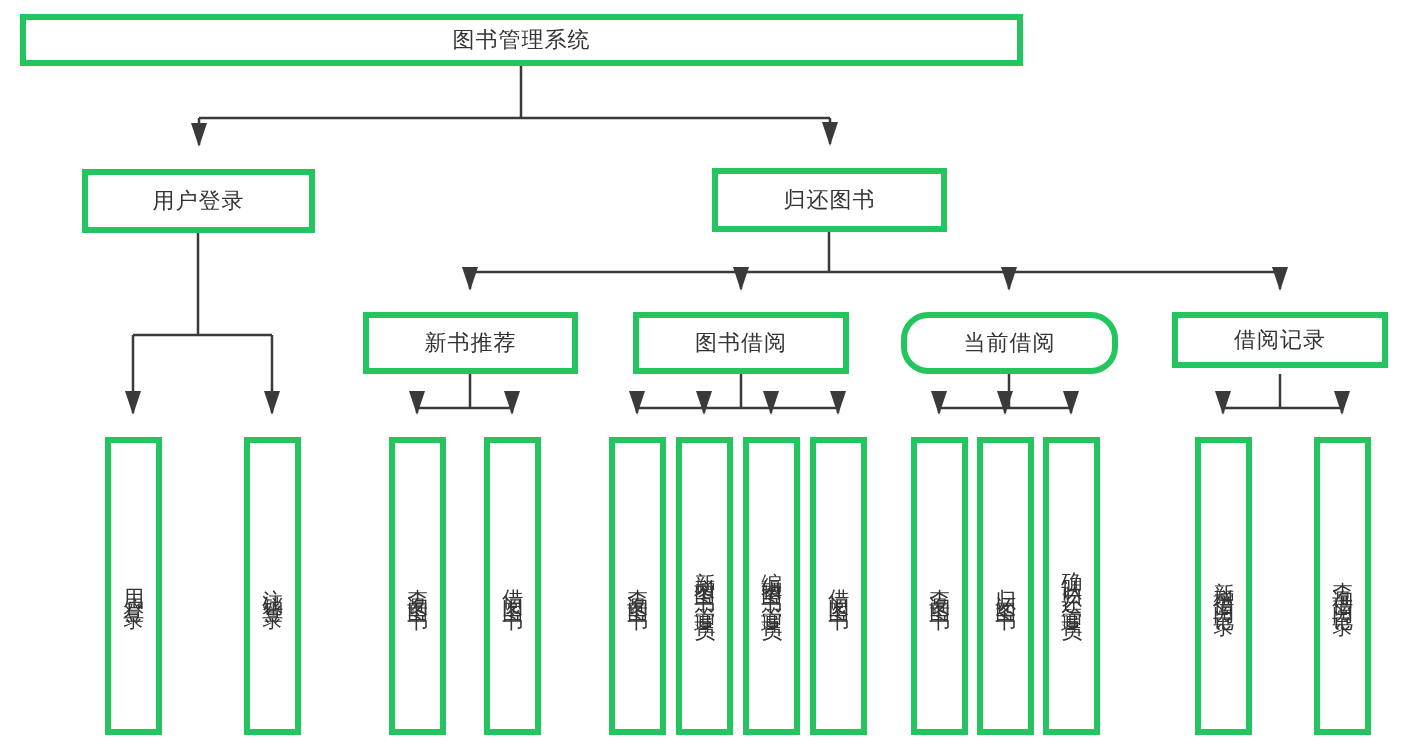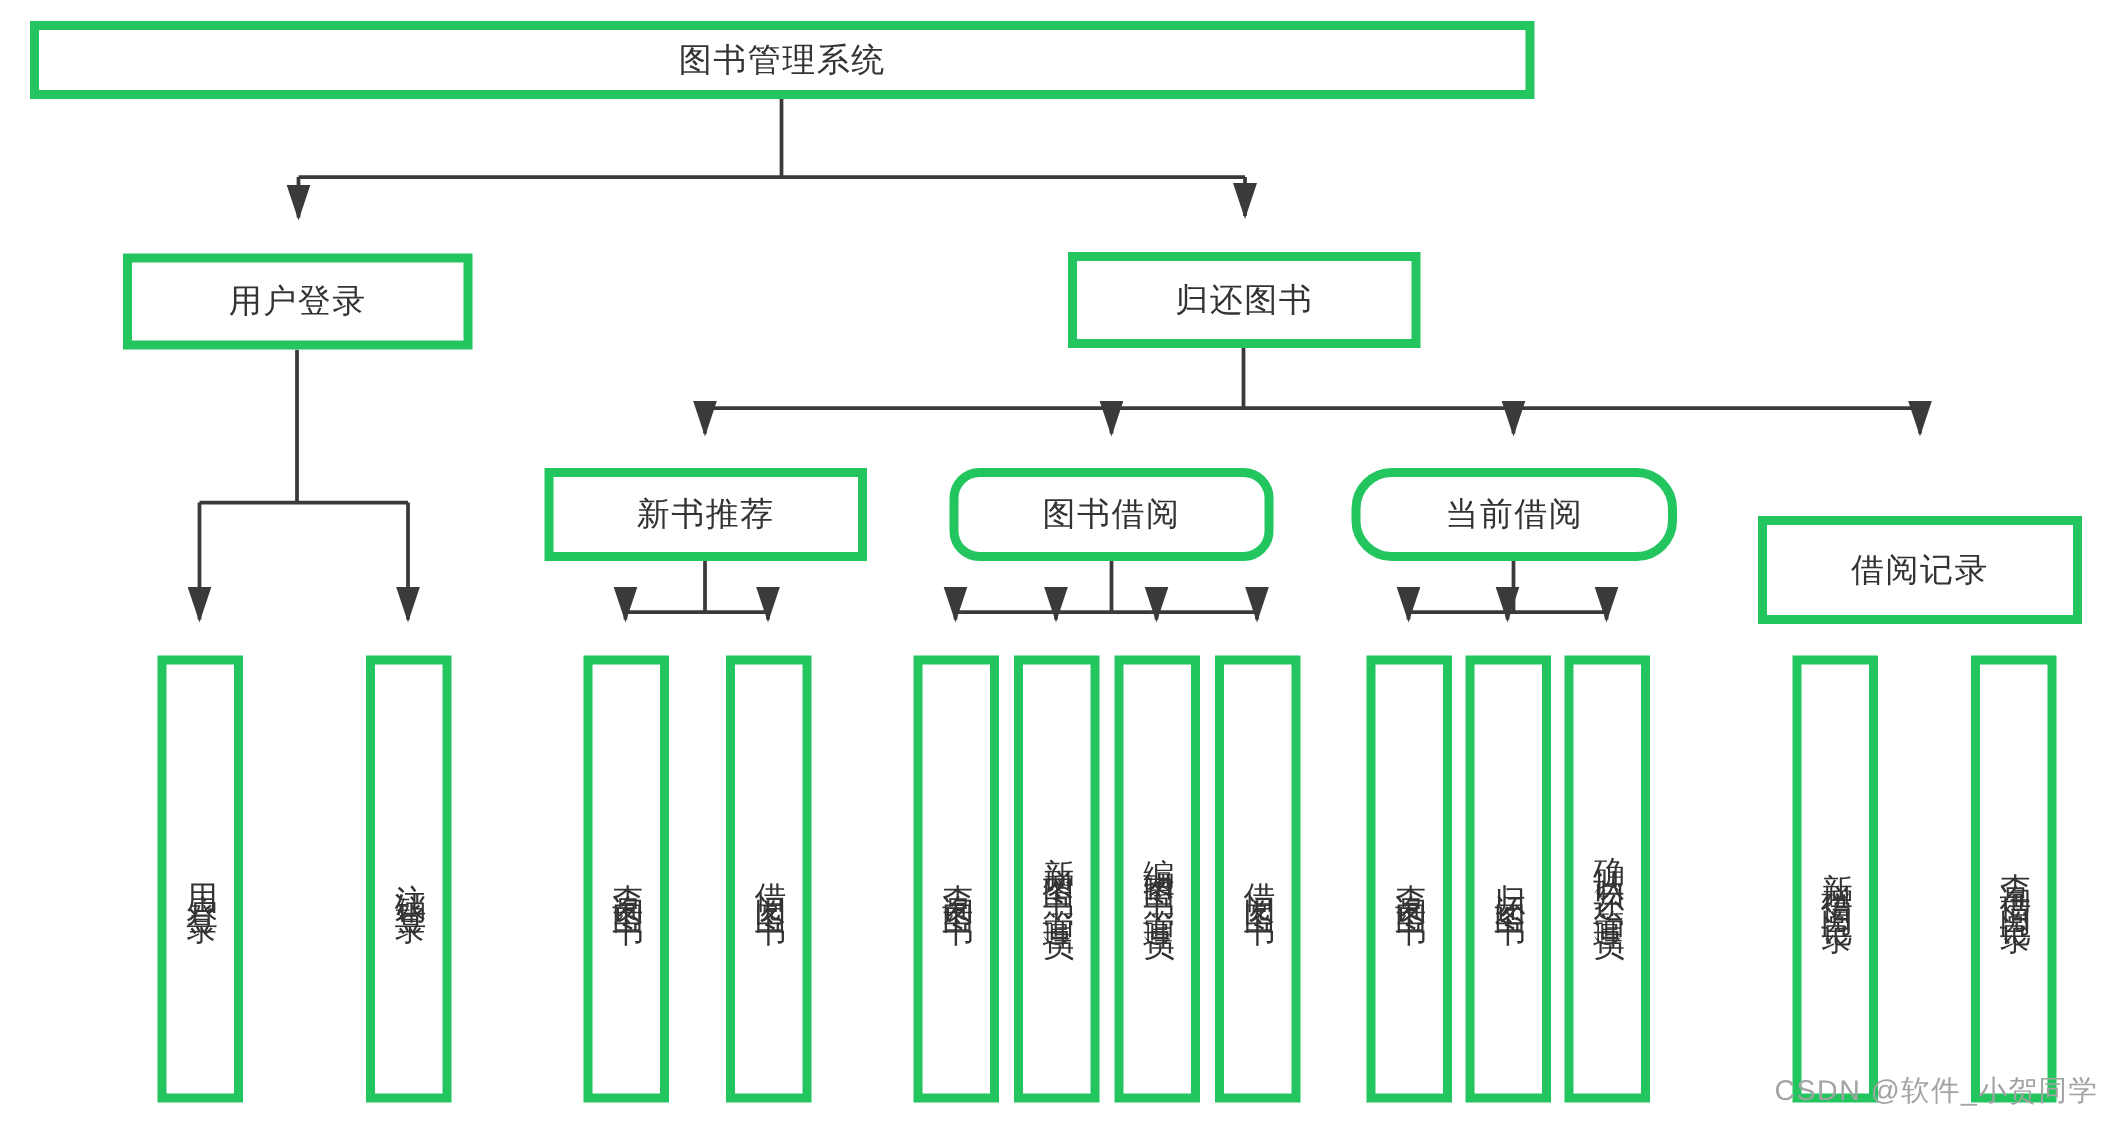--- a/index.html
+++ b/index.html
@@ -83,27 +83,27 @@
   <div class="box h" style="left:82px;top:169px;width:233px;height:64px;">
     <span>用户登录</span>
   </div>
   <div class="box h" style="left:712px;top:168px;width:235px;height:64px;">
     <span>归还图书</span>
   </div>
 
   <div class="box h" style="left:363px;top:312px;width:215px;height:62px;text-align:right;">
     <span>新书推荐</span>
   </div>
-  <div class="box h" style="left:633px;top:312px;width:216px;height:62px;border-radius:20px;">
+  <div class="box h" style="left:633px;top:312px;width:216px;height:62px;">
     <span>图书借阅</span>
   </div>
   <div class="box h" style="left:901px;top:312px;width:217px;height:62px;border-radius:27px;">
     <span>当前借阅</span>
   </div>
-  <div class="box h" style="left:1172px;top:312px;width:216px;height:72px;margin-top:32px;">
+  <div class="box h" style="left:1172px;top:312px;width:216px;height:56px;">
     <span>借阅记录</span>
   </div>
 
   <div class="box v" style="left:105px;top:437px;width:57px;height:298px;">
     <span class="vtext">用户登录</span>
   </div>
   <div class="box v" style="left:244px;top:437px;width:57px;height:298px;">
     <span class="vtext">注销登录</span>
   </div>
 
@@ -137,15 +137,14 @@
     <span class="vtext">确认归还（管理员）</span>
   </div>
 
   <div class="box v" style="left:1195px;top:437px;width:57px;height:298px;">
     <span class="vtext">新增借阅记录</span>
   </div>
   <div class="box v" style="left:1314px;top:437px;width:57px;height:298px;">
     <span class="vtext">查询借阅记录</span>
   </div>
 
-  <div class="watermark">CSDN @软件_小贺同学</div>
 
 </div>
 
 </body></html>

